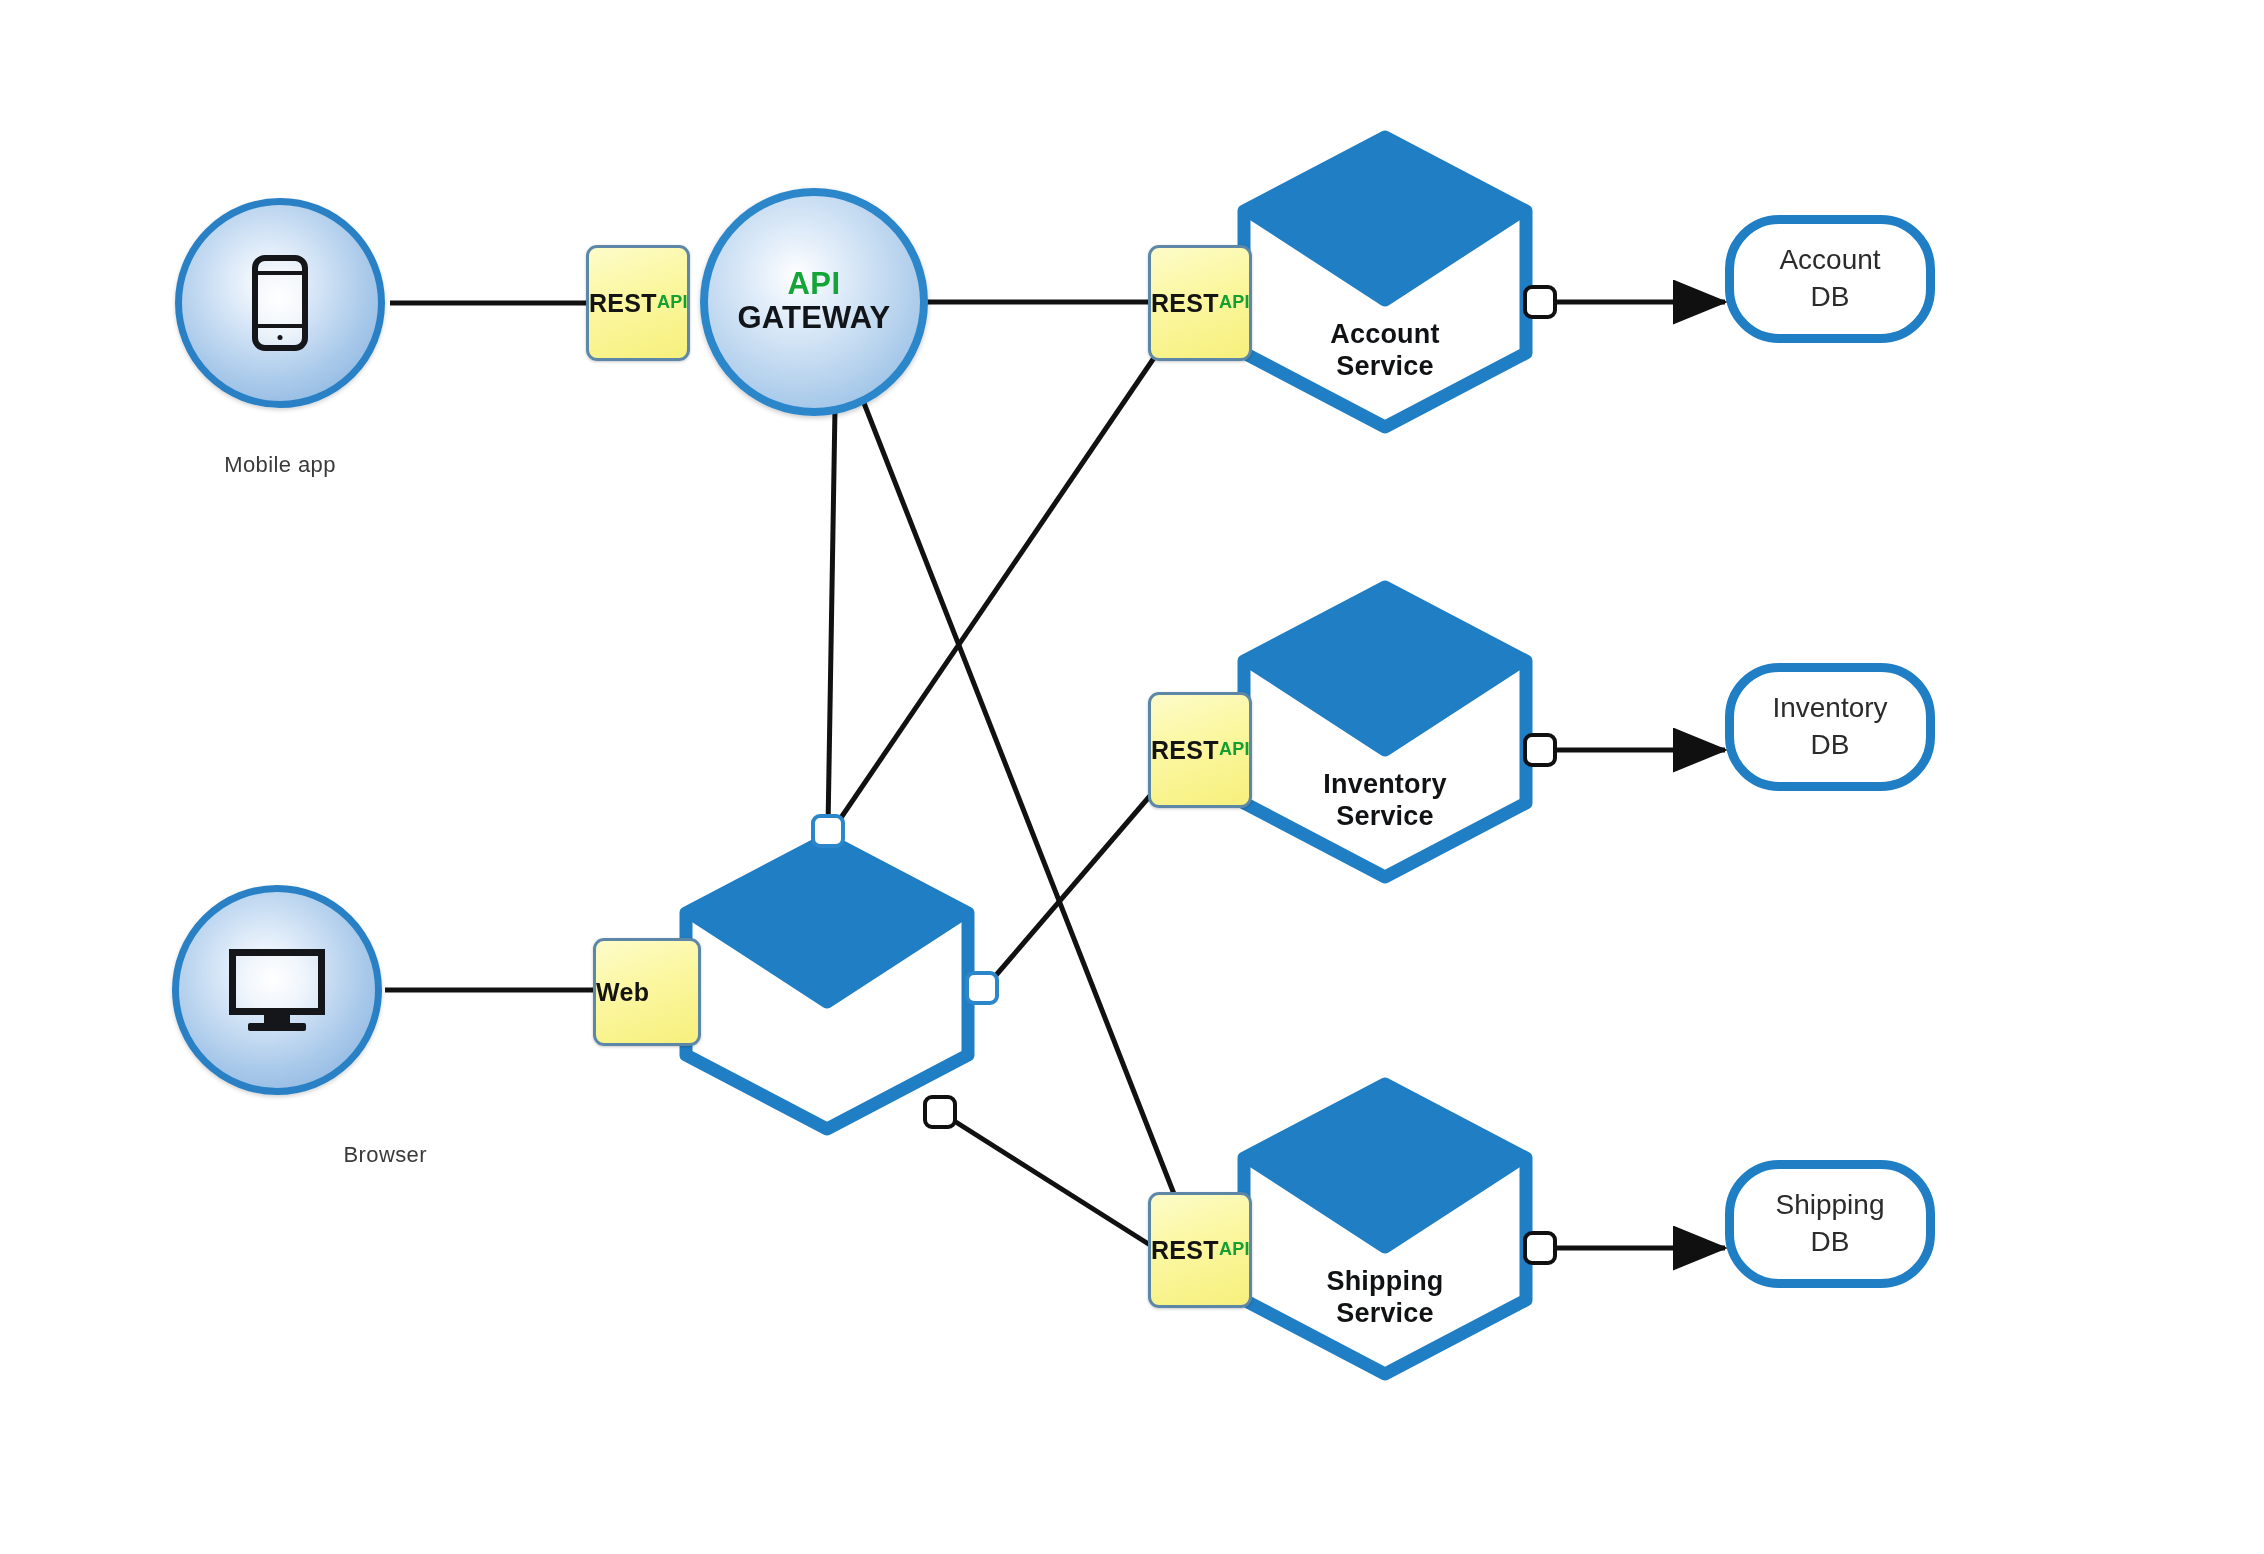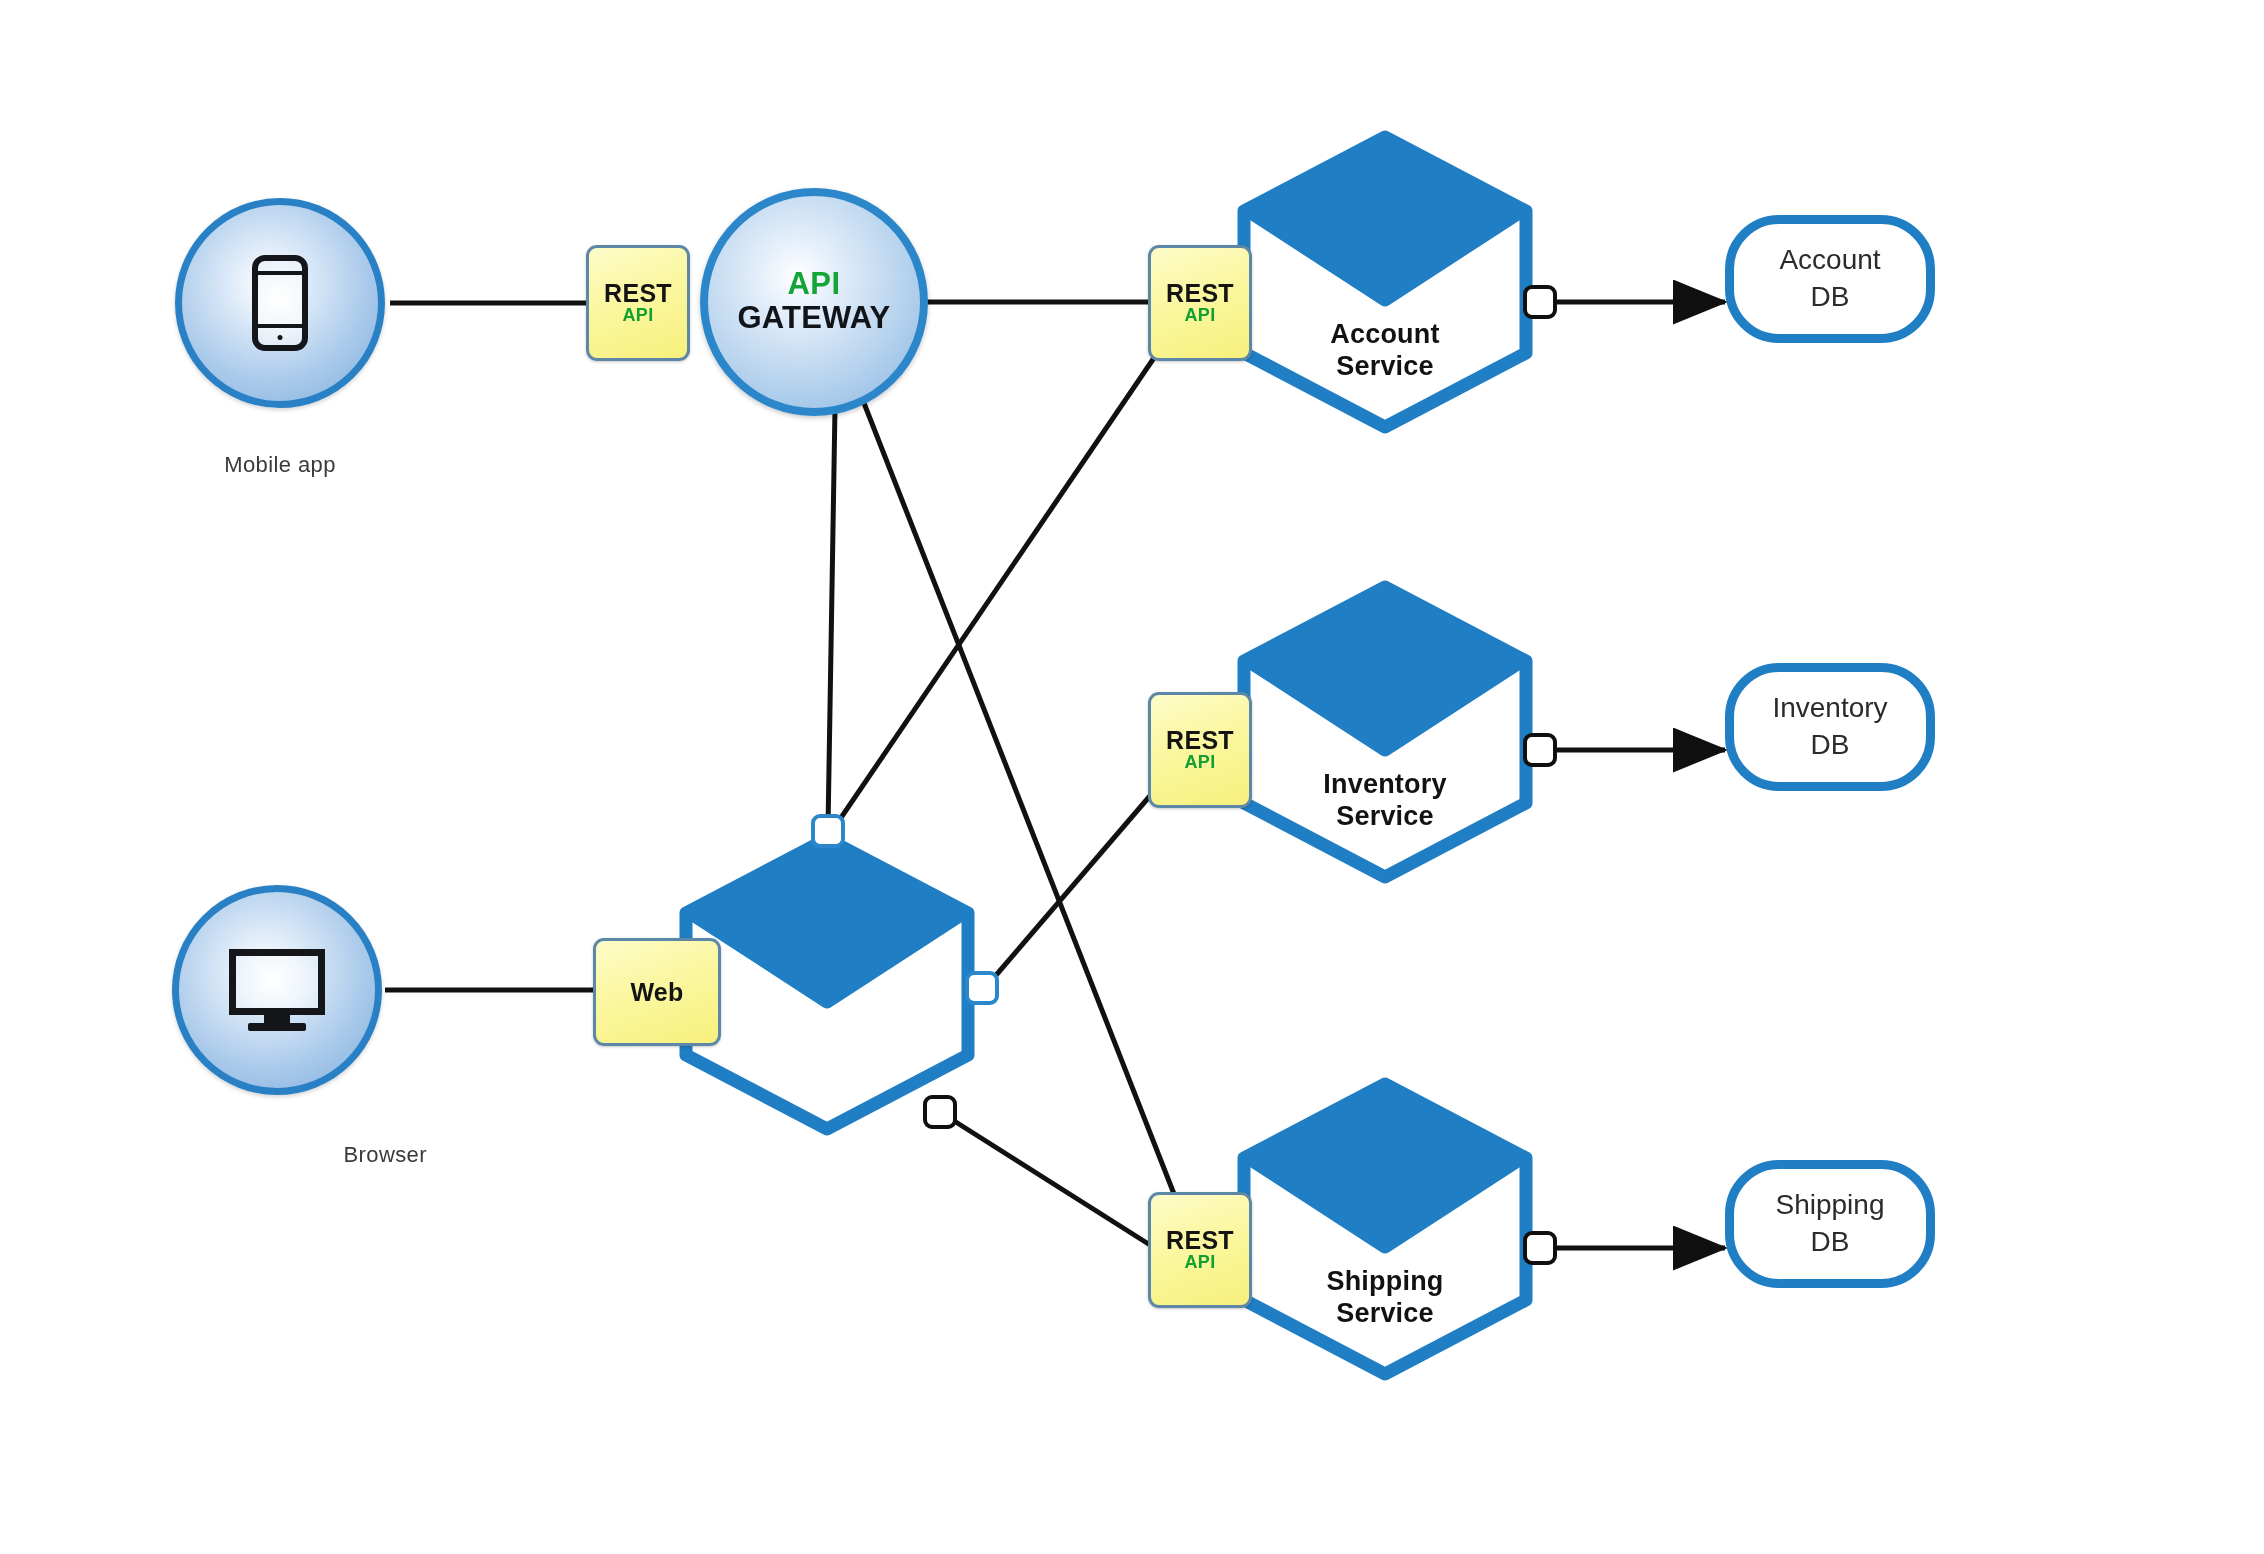--- a/index.html
+++ b/index.html
@@ -93,21 +93,21 @@
     z-index: 6;
   }
   .gw-api  { color:#13a538; font-size:31px; font-weight:bold; line-height:1.06; letter-spacing:.5px; }
   .gw-name { color:#111418; font-size:31px; font-weight:bold; line-height:1.12; letter-spacing:.2px; }
 
   
   .badge {
     border: 3px solid #5d87a6;
     border-radius: 11px;
     background: linear-gradient(160deg, #fdfcc9 0%, #fbf7a2 42%, #f7f07c 100%);
-    display:flex; flex-direction:column; align-items:center; justify-content:center;
+    display:flex; flex-direction:row; align-items:center; justify-content:space-between;
     box-shadow: 0 1px 3px rgba(0,0,0,0.22);
     z-index: 8;
   }
   .badge-main { font-size:25px; font-weight:bold; color:#141414; line-height:1.05; letter-spacing:.3px; }
   .badge-sub  { font-size:18px; font-weight:bold; color:#12a032; line-height:1.1; letter-spacing:.3px; }
 
   
   .hex { z-index: 4; }
   .hex svg { display:block; overflow:visible; }
   .hex-label {
@@ -195,21 +195,21 @@
   <div class="node gateway" style="left:700px; top:188px;">
     <div class="gw-api">API</div>
     <div class="gw-name">GATEWAY</div>
   </div>
 
   <div class="node badge" style="left:586px; top:245px; width:104px; height:116px;">
     <div class="badge-main">REST</div>
     <div class="badge-sub">API</div>
   </div>
 
-  <div class="node badge" style="left:593px; top:938px; width:128px; height:108px;">
+  <div class="node badge" style="left:593px; top:938px; width:108px; height:108px;">
     <div class="badge-main">Web</div>
   </div>
 
   <div class="node hex" style="left:1230px; top:128px;">
     <svg width="310" height="308" viewBox="0 0 310 308" xmlns="http://www.w3.org/2000/svg">
       <path d="M155 9 L296 83 L296 225 L155 299 L14 225 L14 83 Z" fill="#ffffff" stroke="#1f7ec4" stroke-width="13" stroke-linejoin="round"></path>
       <path d="M155 11 L292 83 L155 172 L18 83 Z" fill="#1f7ec4" stroke="#1f7ec4" stroke-width="13" stroke-linejoin="round"></path>
     </svg>
     <div class="hex-label" style="top:190px;">
       <span>Account</span><br>

